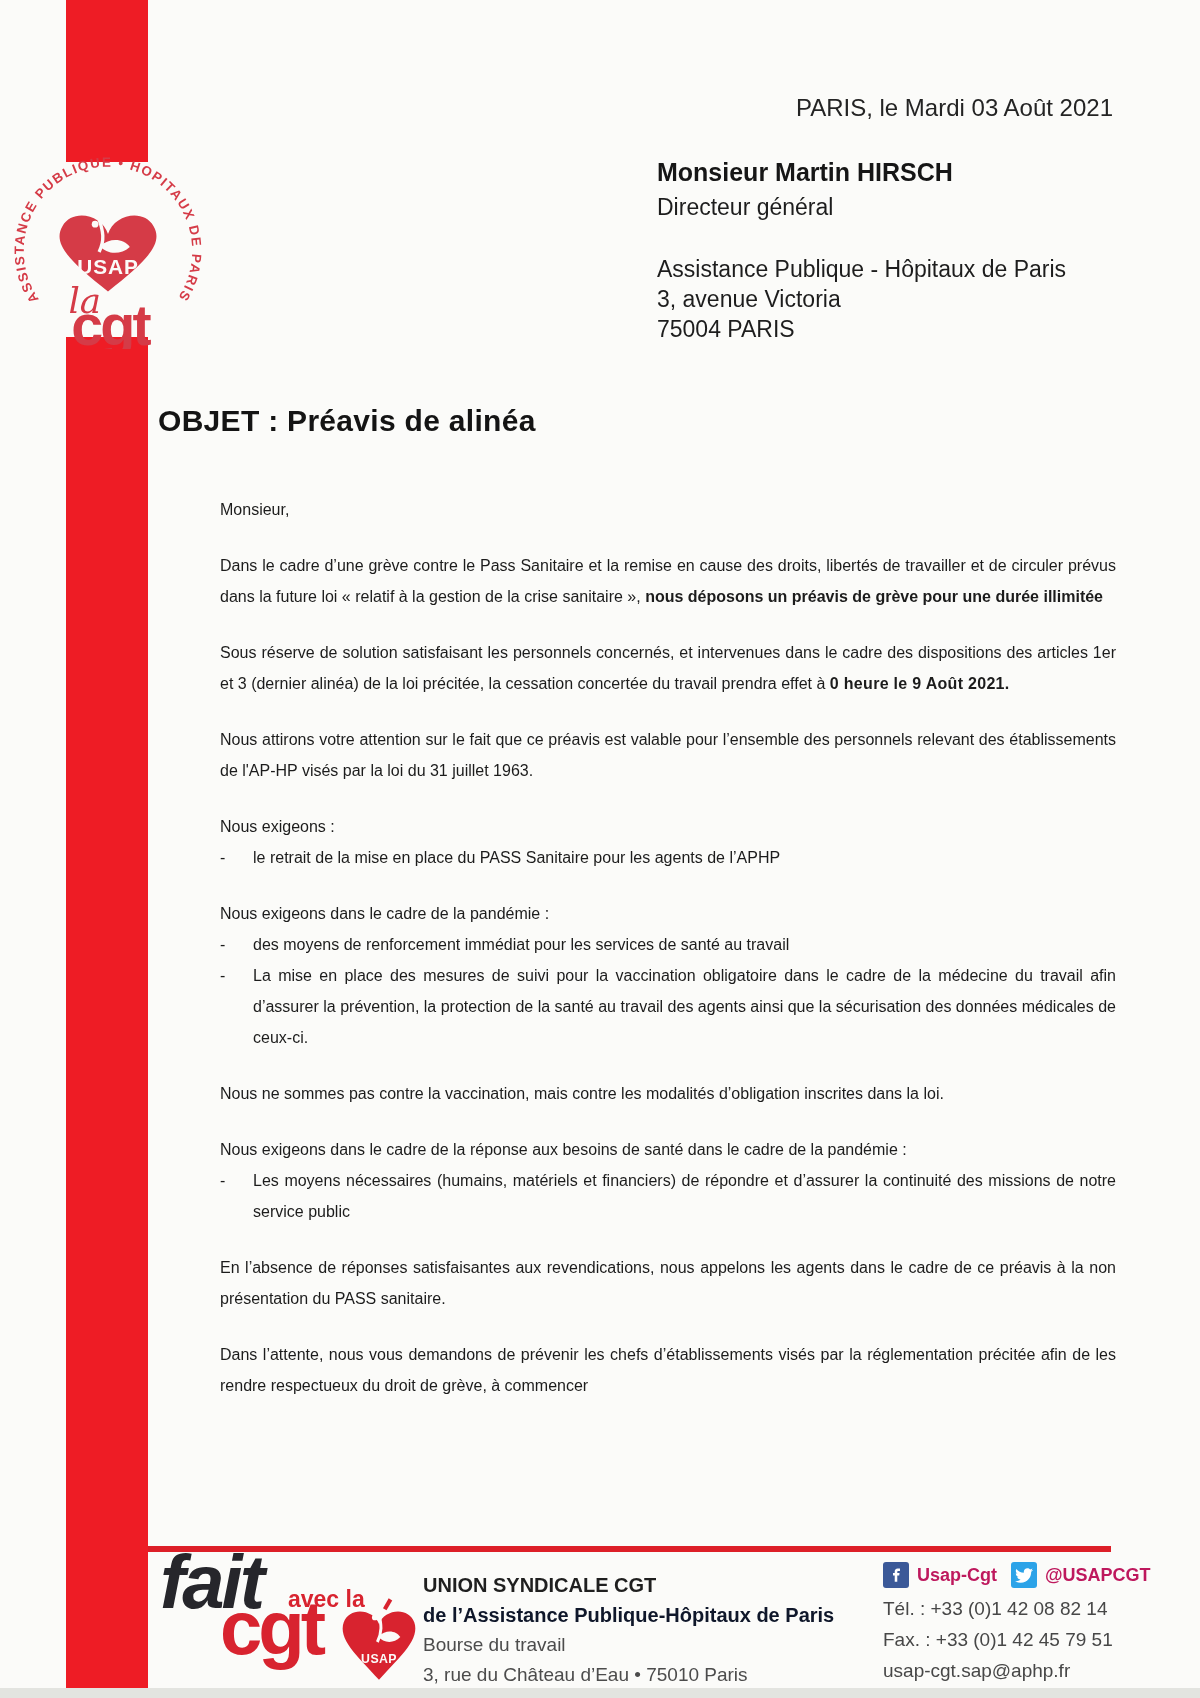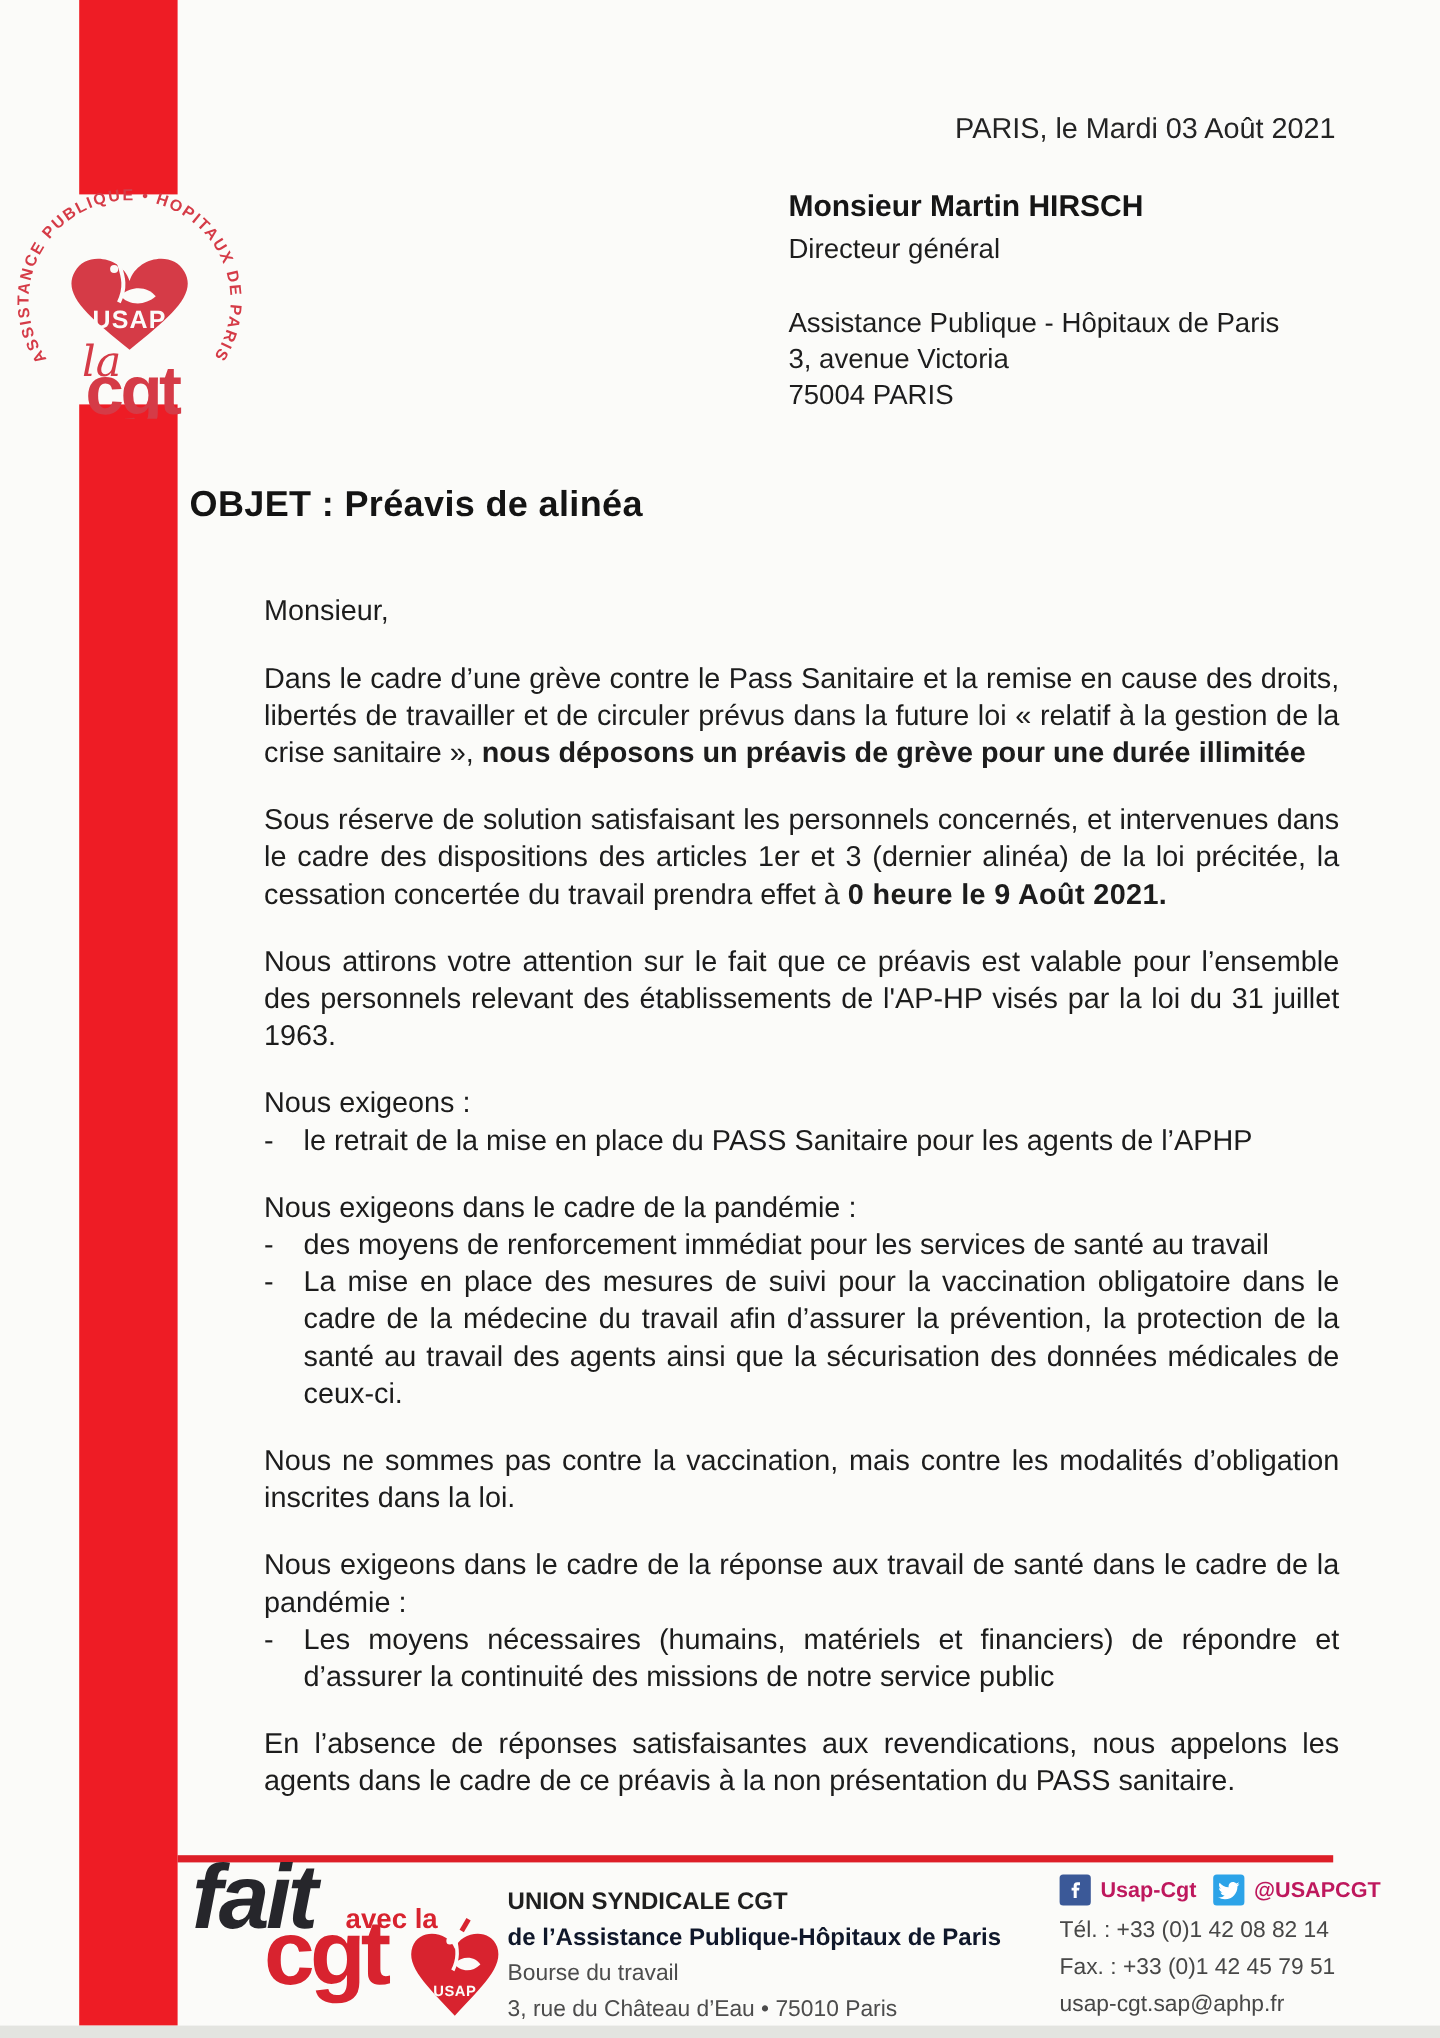--- a/index.html
+++ b/index.html
@@ -29,21 +29,21 @@
   .recipient .name{font-size:25px;font-weight:bold;color:#161616;margin-bottom:7px;}
   .recipient .role{font-size:23px;margin-bottom:33px;}
   .recipient .addr{font-size:23px;line-height:30px;}
 
   
   .subject{position:absolute;left:158px;top:404px;font-size:30px;font-weight:800;
     letter-spacing:.3px;color:#141414;}
 
   
   .letter{position:absolute;left:220px;top:494px;width:896px;
-    font-size:24px;line-height:31px;color:#1c1c1c;}
+    font-size:16px;line-height:31px;color:#1c1c1c;}
   .letter p.para, .letter .para{margin:0 0 25px 0;text-align:justify;}
   .letter .b{font-weight:bold;}
   .letter .b.alt{font-weight:800;letter-spacing:.3px;}
   .letter .ghead{text-align:justify;}
   .letter .li{display:flex;}
   .letter .dash{flex:0 0 33px;width:33px;}
   .letter .litext{flex:1;text-align:justify;}
 
   
   .footer-rule{position:absolute;left:148px;top:1546px;width:963px;height:6px;background:#dd1f28;}
@@ -129,27 +129,28 @@
           <span class="dash">-</span>
           <div class="litext">des moyens de renforcement immédiat pour les services de santé au travail</div>
         </div>
         <div class="li">
           <span class="dash">-</span>
           <div class="litext">La mise en place des mesures de suivi pour la vaccination obligatoire dans le cadre de la médecine du travail afin d’assurer la prévention, la protection de la santé au travail des agents ainsi que la sécurisation des données médicales de ceux-ci.</div>
         </div>
       </div>
       <p class="para"><span>Nous ne sommes pas contre la vaccination, mais contre les modalités d’obligation inscrites dans la loi.</span></p>
       <div class="para group">
-        <div class="ghead">Nous exigeons dans le cadre de la réponse aux travail de santé dans le cadre de la pandémie :</div>
+        <div class="ghead">Nous exigeons dans le cadre de la réponse aux besoins de santé dans le cadre de la pandémie :</div>
         <div class="li">
           <span class="dash">-</span>
           <div class="litext">Les moyens nécessaires (humains, matériels et financiers) de répondre et d’assurer la continuité des missions de notre service public</div>
         </div>
       </div>
       <p class="para"><span>En l’absence de réponses satisfaisantes aux revendications, nous appelons les agents dans le cadre de ce préavis à la non présentation du PASS sanitaire.</span></p>
+      <p class="para"><span>Dans l’attente, nous vous demandons de prévenir les chefs d’établissements visés par la réglementation précitée afin de les rendre respectueux du droit de grève, à commencer</span></p>
     </div>
 
   <div class="footer-rule"></div>
 
   <div class="agir-logo">
     <div class="agir-word">fait</div>
     <div class="avecla-word">avec la</div>
     <div class="cgt-word">cgt</div>
     <svg class="agir-heart" viewBox="0 0 100 108">
       <path d="M57 14 L64 2" stroke="#d8232f" stroke-width="5" fill="none"></path>

